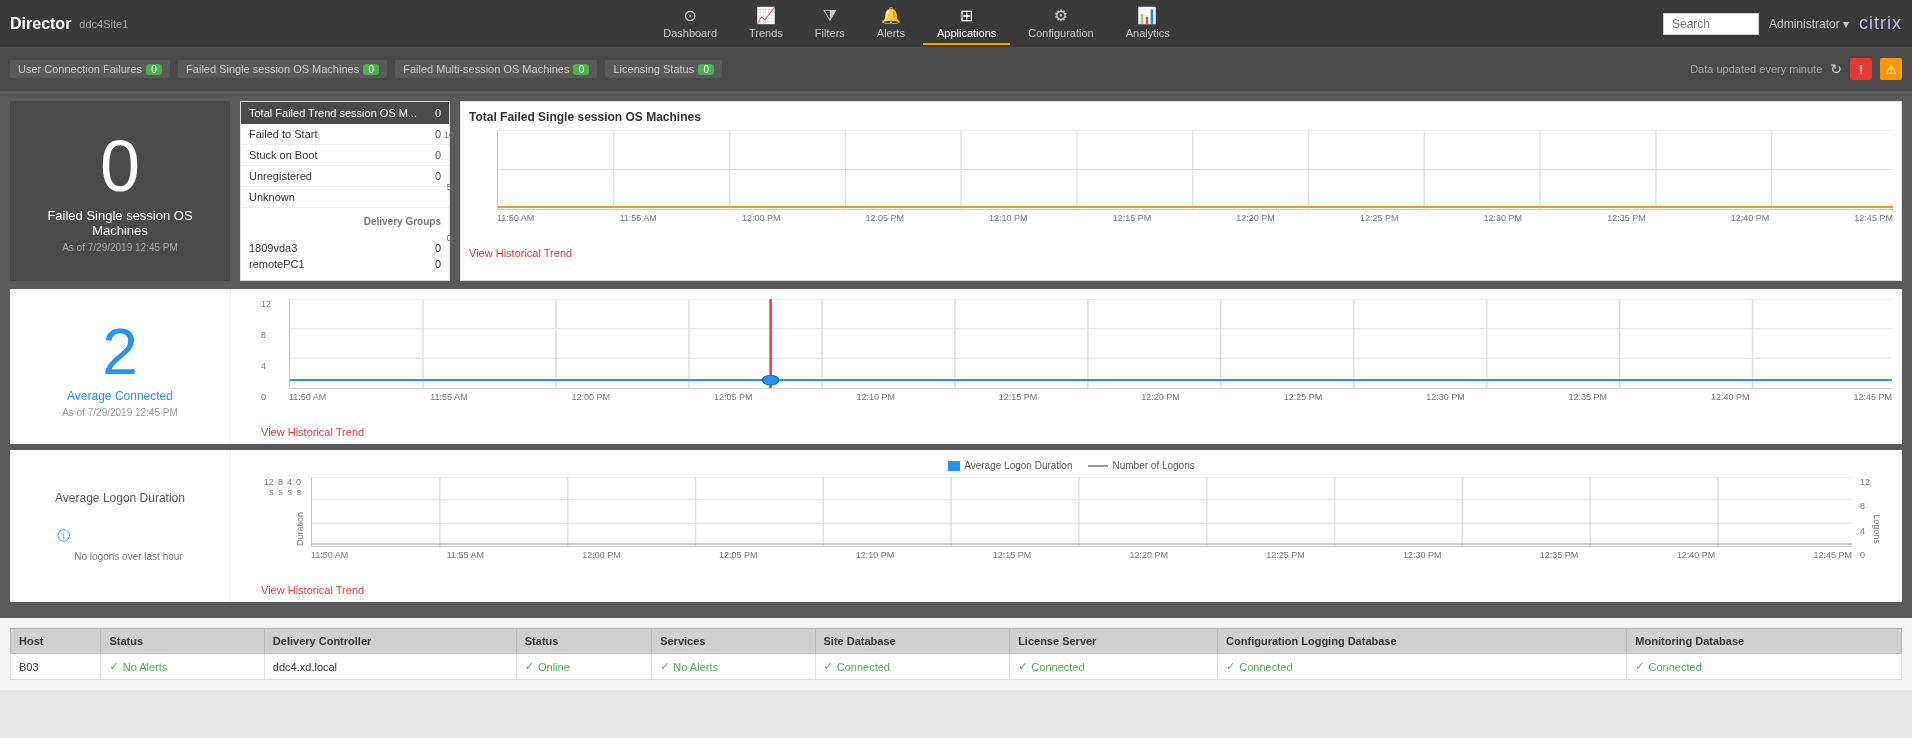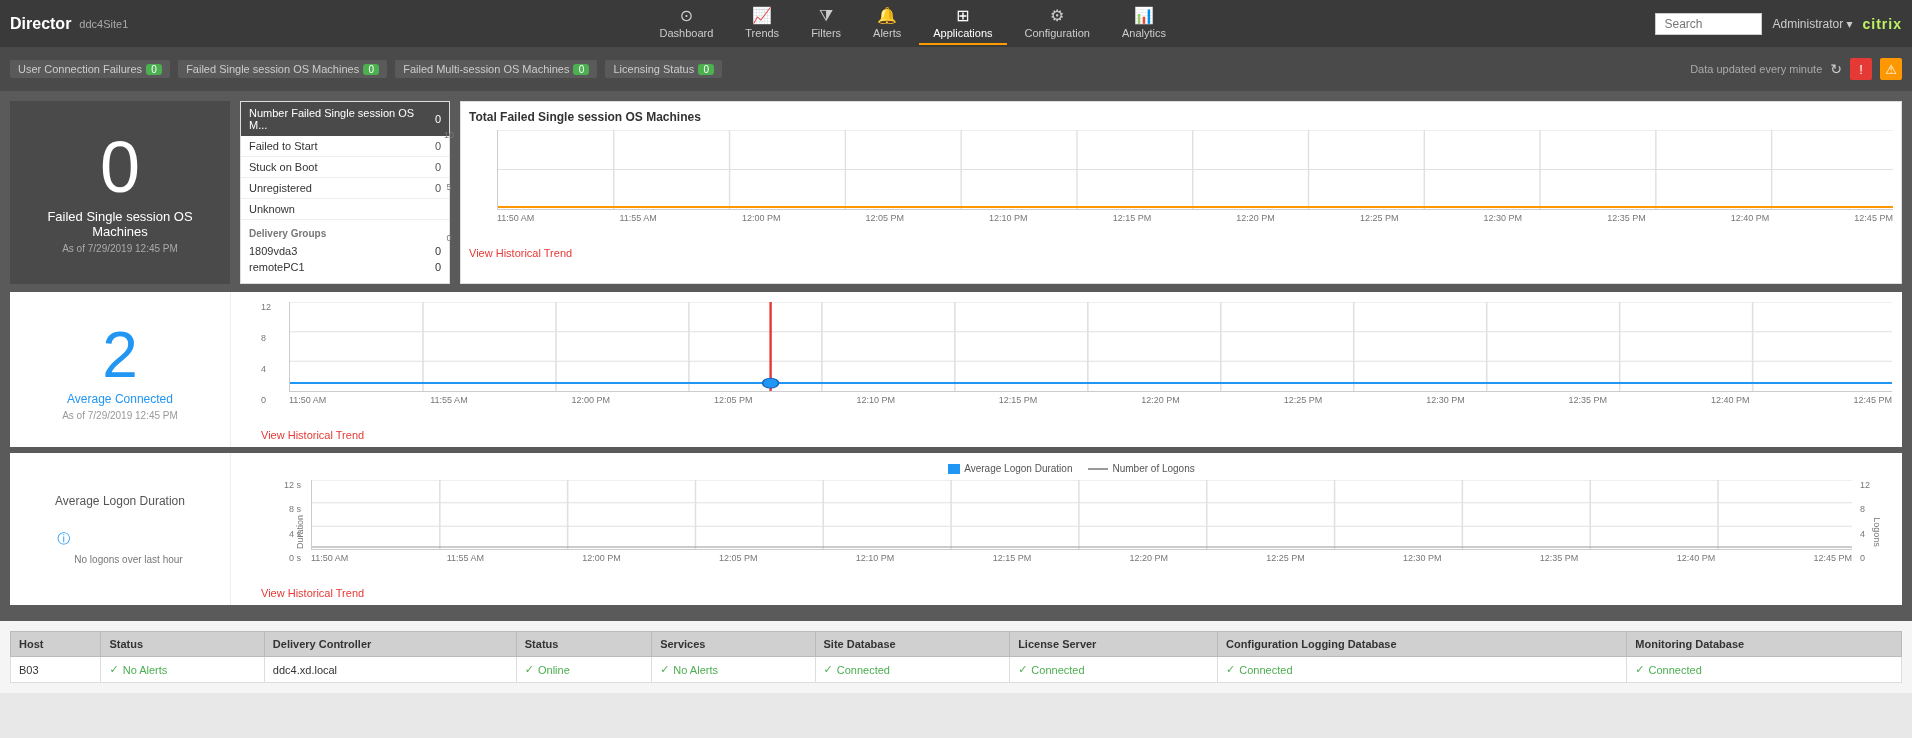--- a/index.html
+++ b/index.html
@@ -45,24 +45,24 @@
     .nav-right {
       display: flex;
       align-items: center;
       gap: 10px;
     }
     .search-box {
       background: #fff;
       border: 1px solid #ccc;
       padding: 3px 8px;
       font-size: 12px;
-      width: 107px;
+      width: 96px;
     }
     .admin-label { color: #ccc; font-size: 12px; cursor: pointer; }
-    .citrix-logo { color: #bef264; font-size: 14px; font-weight: bold; letter-spacing: 1px; }
+    .citrix-logo { color: #c4b5fd; font-size: 18px; font-weight: normal; letter-spacing: 1px; }
 
     
     .alert-bar {
       background: #4a4a4a;
       height: 44px;
       display: flex;
       align-items: center;
       padding: 0 10px;
       gap: 8px;
     }
@@ -171,22 +171,23 @@
     .middle-panel-row .row-count {
       color: #555;
       font-size: 11px;
     }
     .delivery-section {
       padding: 8px;
     }
     .delivery-section .delivery-title {
       font-size: 10px;
       color: #777;
-      margin-bottom: 4px;
+      margin-bottom: 13px;
       font-weight: bold;
+      text-align: right;
     }
     .delivery-row {
       display: flex;
       justify-content: space-between;
       padding: 2px 0;
       font-size: 11px;
     }
 
     .right-chart-panel {
       flex: 1;
@@ -477,21 +478,21 @@
   <div class="top-section">
 
     <div class="left-stat">
       <span class="big-number">0</span>
       <span class="stat-label">Failed Single session OS Machines</span>
       <span class="stat-date">As of 7/29/2019 12:45 PM</span>
     </div>
 
     <div class="middle-panel">
       <div class="middle-panel-header">
-        <span>Number Failed Single session OS M...</span>
+        <span>Total Failed Trend session OS M...</span>
         <span>0</span>
       </div>
       <div class="middle-panel-row">
         <span>Failed to Start</span>
         <span class="row-count">0</span>
       </div>
       <div class="middle-panel-row">
         <span>Stuck on Boot</span>
         <span class="row-count">0</span>
       </div>
@@ -634,21 +635,21 @@
           <div class="legend-box-blue"></div>
           <span>Average Logon Duration</span>
         </div>
         <div class="legend-item">
           <div class="legend-line-gray"></div>
           <span>Number of Logons</span>
         </div>
       </div>
       <div style="position:relative; padding-left:50px; padding-right:30px; padding-bottom:20px;">
         <div style="position:absolute; left:22px; top:50%; transform:translateY(-50%) rotate(-90deg); font-size:9px; color:#777; white-space:nowrap;">Duration</div>
-        <div style="position:absolute; left:0; top:0; bottom:20px; display:flex; flex-direction:column; justify-content:space-between; font-size:9px; color:#777; text-align:right; width:44px; padding-right:4px;">
+        <div style="position:absolute; left:0; top:0; bottom:20px; display:flex; justify-content:space-between; font-size:9px; color:#777; text-align:right; width:44px; padding-right:4px;">
           <span>12 s</span>
           <span>8 s</span>
           <span>4 s</span>
           <span>0 s</span>
         </div>
         <div style="position:absolute; right:0; top:0; bottom:20px; display:flex; flex-direction:column; justify-content:space-between; font-size:9px; color:#777; text-align:left; width:24px; padding-left:2px;">
           <span>12</span>
           <span>8</span>
           <span>4</span>
           <span>0</span>

